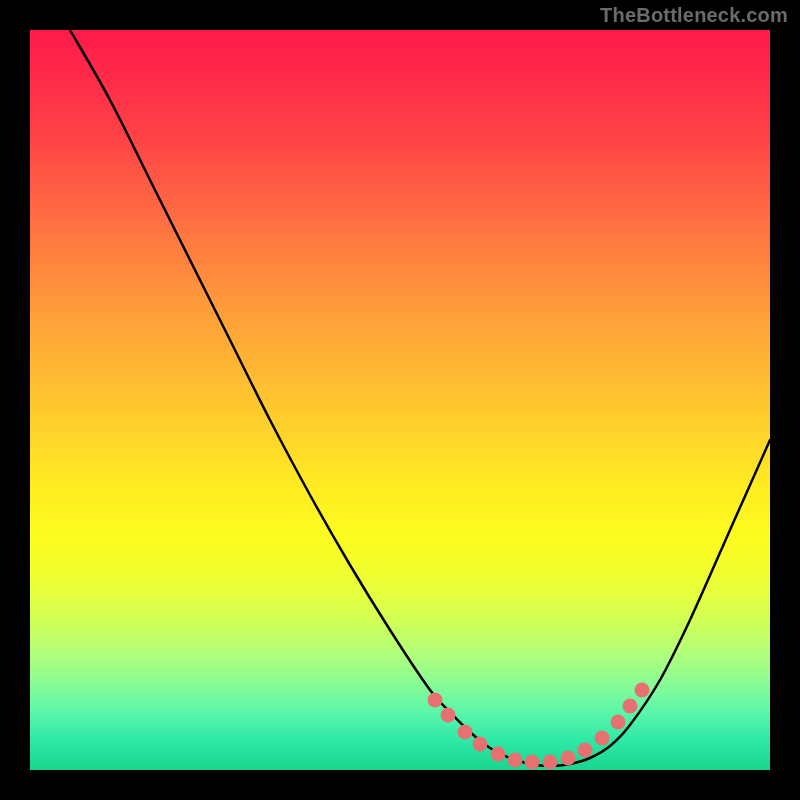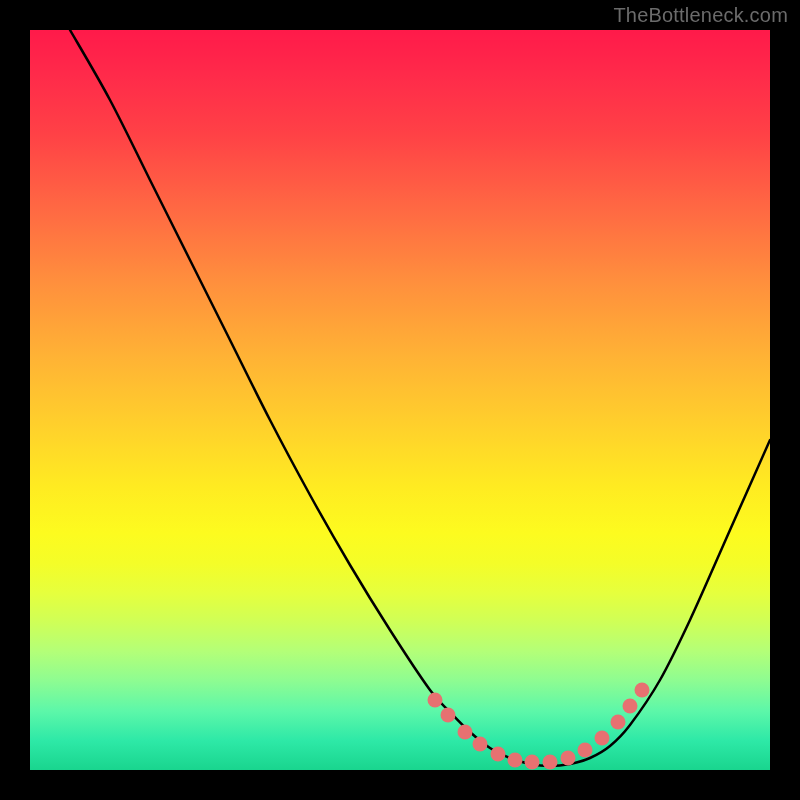--- a/index.html
+++ b/index.html
@@ -60,21 +60,21 @@
     top: 0;
     width: 740px;
     height: 740px;
   }
   .watermark {
     position: absolute;
     top: 4px;
     right: 12px;
     color: #6b6b6b;
     font-size: 20px;
-    font-weight: 400;
+    font-weight: 700;
     letter-spacing: 0.2px;
   }
 </style>
 </head>
 <body>
 
 <div class="frame">
 
   <div class="plot-area">
     <div class="gradient"></div>

